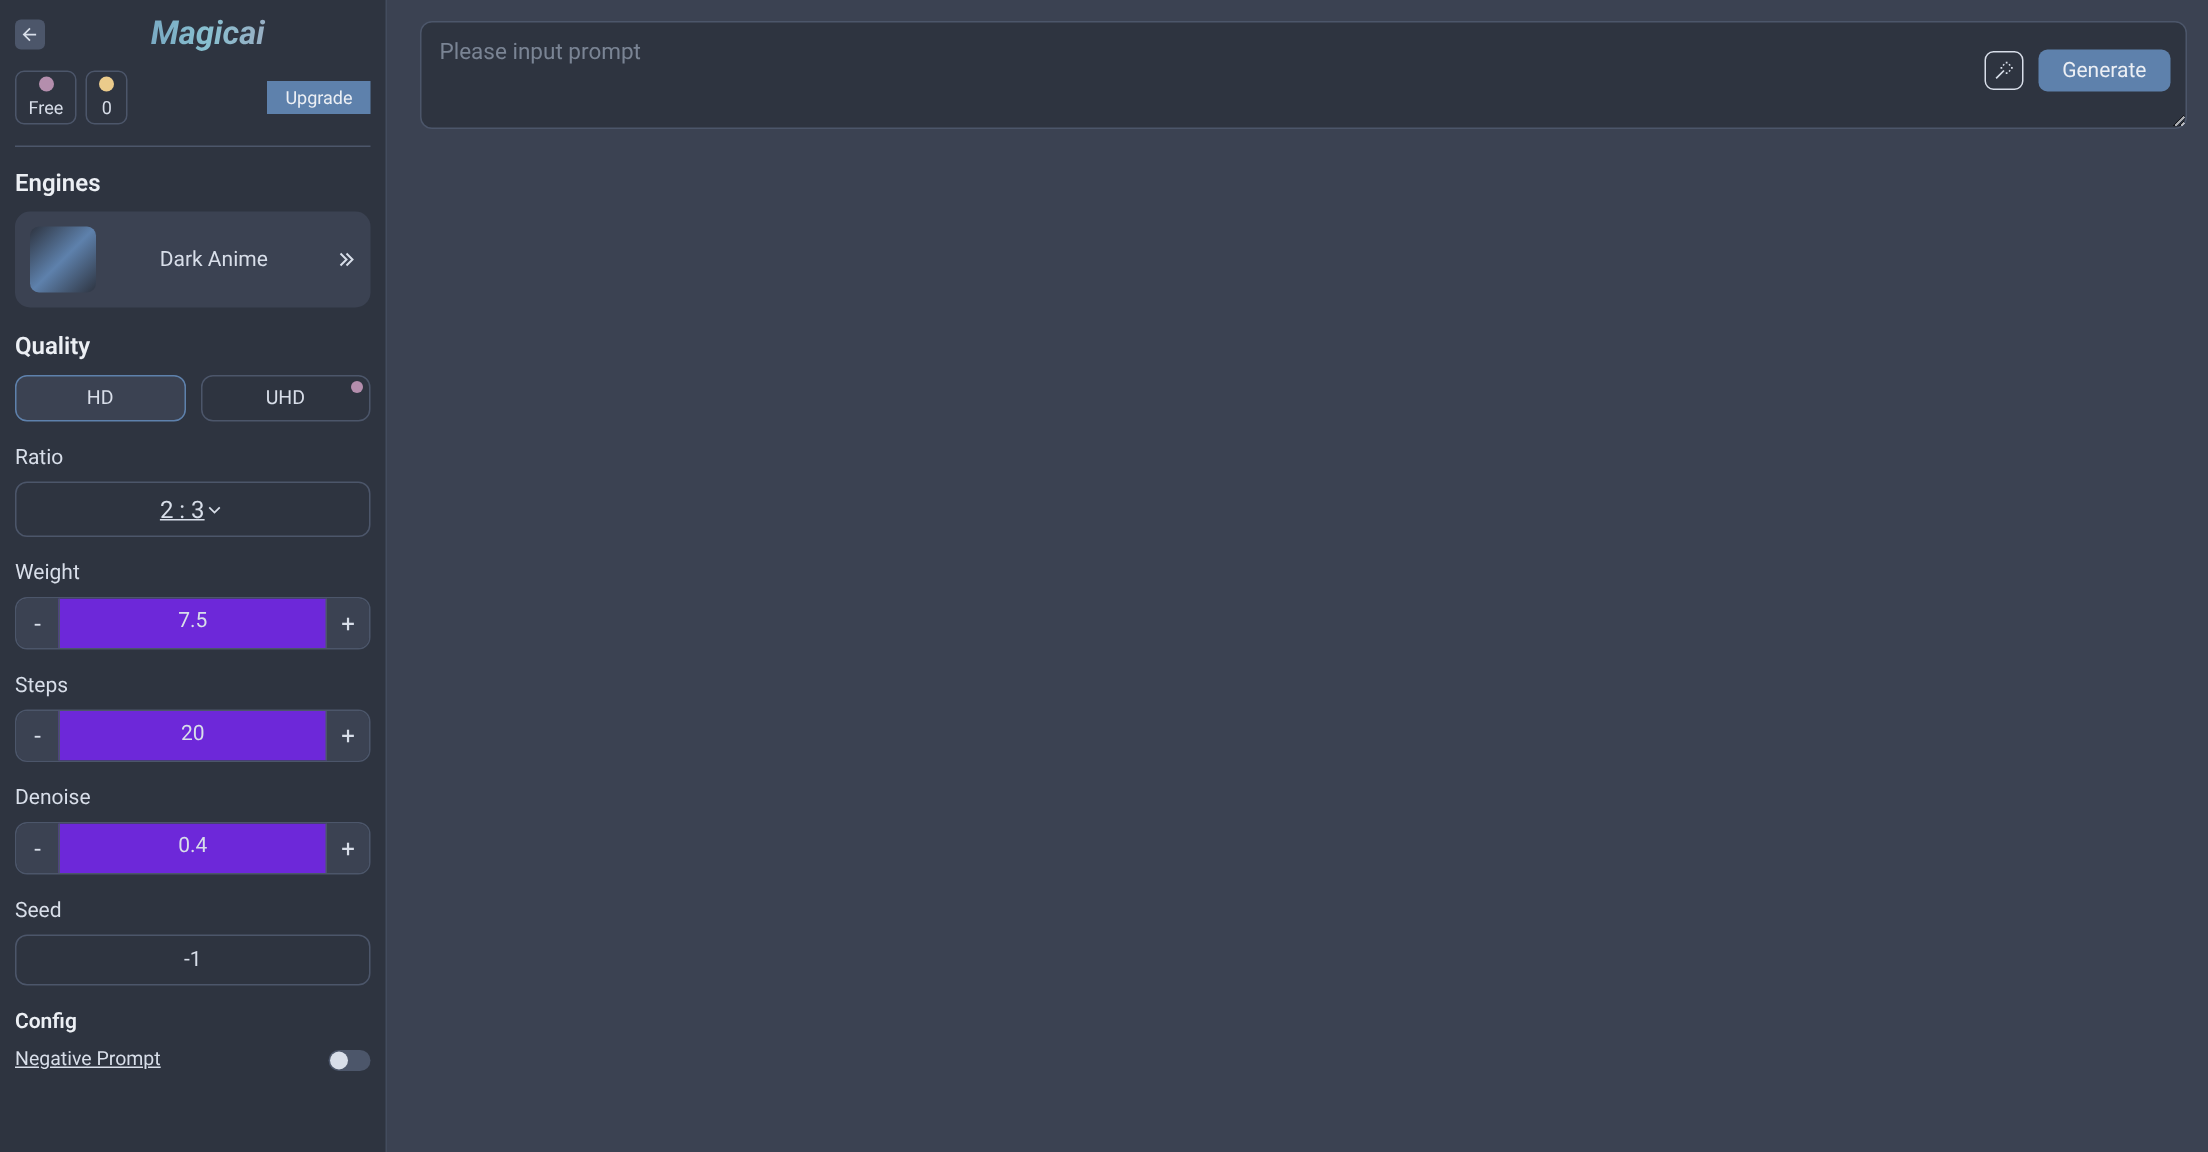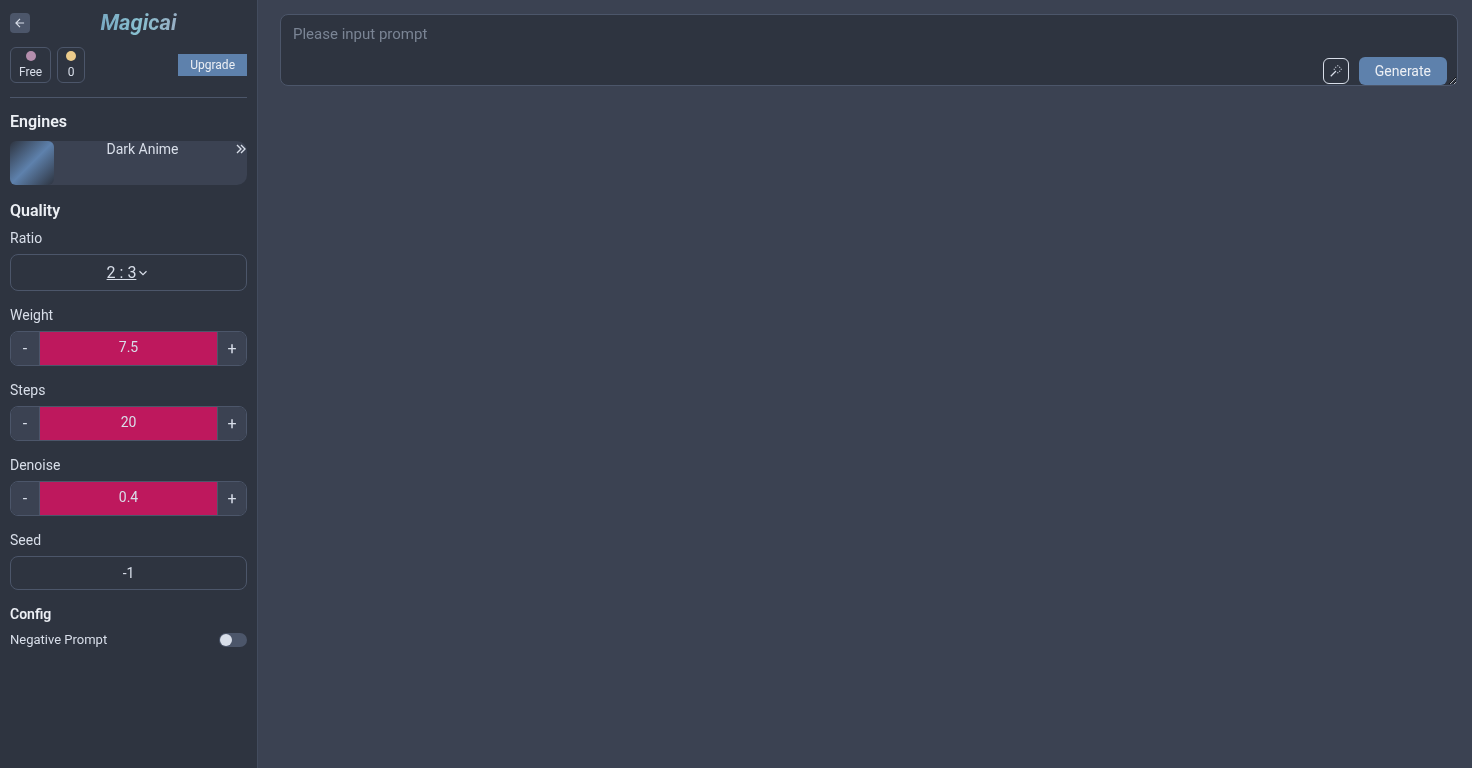--- a/index.html
+++ b/index.html
@@ -93,23 +93,23 @@
     }
     .section-title {
       font-size: 16px;
       font-weight: 600;
       color: #eceff4;
       margin-bottom: 10px;
     }
     .engine-card {
       background: #3b4252;
       border-radius: 10px;
-      padding: 0;
-      display: flex;
-      align-items: flex-start;
+      padding: 10px;
+      display: flex;
+      align-items: center;
       gap: 10px;
       margin-bottom: 16px;
       cursor: pointer;
     }
     .engine-thumb {
       width: 44px;
       height: 44px;
       background: linear-gradient(135deg, #2e3440, #5e81ac, #2e3440);
       border-radius: 6px;
     }
@@ -178,37 +178,38 @@
       background: #3b4252;
       text-align: center;
       padding: 7px 0;
       cursor: pointer;
       font-size: 16px;
     }
     .stepper-value {
       flex: 1;
       text-align: center;
       padding: 7px 18px;
-      background: #be185d;
+      background: #6d28d9;
       border-left: 1px solid #4c566a;
       border-right: 1px solid #4c566a;
       font-size: 14px;
     }
     .seed-input {
       border: 1px solid #4c566a;
       border-radius: 8px;
       padding: 8px;
       text-align: center;
       margin-bottom: 16px;
       font-size: 14px;
     }
     .toggle-row {
       display: flex;
       align-items: center;
       justify-content: space-between;
+      text-decoration: underline;
     }
     .toggle-label {
       font-size: 13px;
     }
     .toggle {
       width: 28px;
       height: 14px;
       background: #4c566a;
       border-radius: 10px;
       position: relative;
@@ -239,21 +240,21 @@
     .prompt-placeholder {
       position: absolute;
       top: 10px;
       left: 12px;
       color: #7a8494;
       font-size: 15px;
       pointer-events: none;
     }
     .prompt-actions {
       position: absolute;
-      bottom: 0;
+      bottom: 24px;
       right: 10px;
       display: flex;
       gap: 10px;
       align-items: center;
     }
     .magic-btn {
       width: 26px;
       height: 26px;
       border: 1px solid #d8dee9;
       border-radius: 6px;
@@ -303,20 +304,27 @@
   <div class="engine-card">
     <div class="engine-thumb"></div>
     <div class="engine-name">Dark Anime</div>
     <svg class="chevron-right" width="16" height="16" viewBox="0 0 24 24" fill="none" stroke="currentColor" stroke-width="2">
         <path d="M9 18l6-6-6-6"></path>
         <path d="M15 18l6-6-6-6"></path>
       </svg>
   </div>
 
   <div class="section-title">Quality</div>
+  <div class="quality-row">
+    <div class="quality-btn selected">HD</div>
+    <div class="quality-btn unselected">
+      <span>UHD</span>
+      <span class="premium-dot"></span>
+    </div>
+  </div>
 
   <div class="field-label">Ratio</div>
   <div class="select-box">
     <span>2 : 3</span>
     <svg width="14" height="14" viewBox="0 0 24 24" fill="none" stroke="#d8dee9" stroke-width="2">
         <path d="M6 9l6 6 6-6"></path>
       </svg>
   </div>
 
   <div class="field-label">Weight</div>

